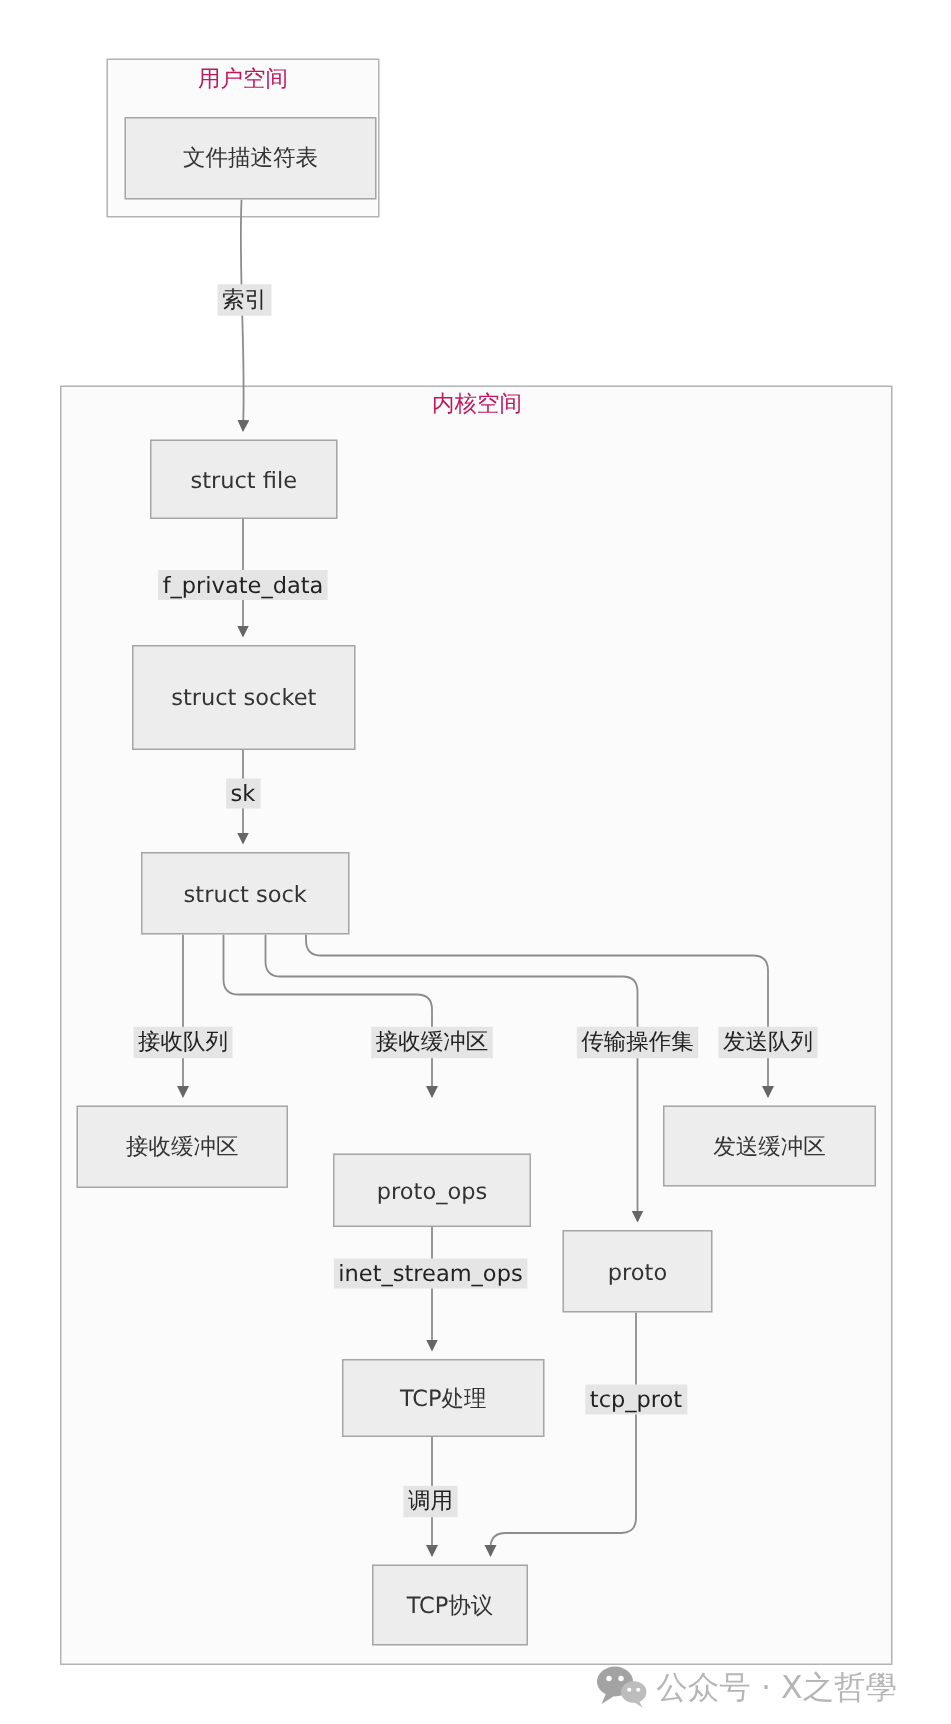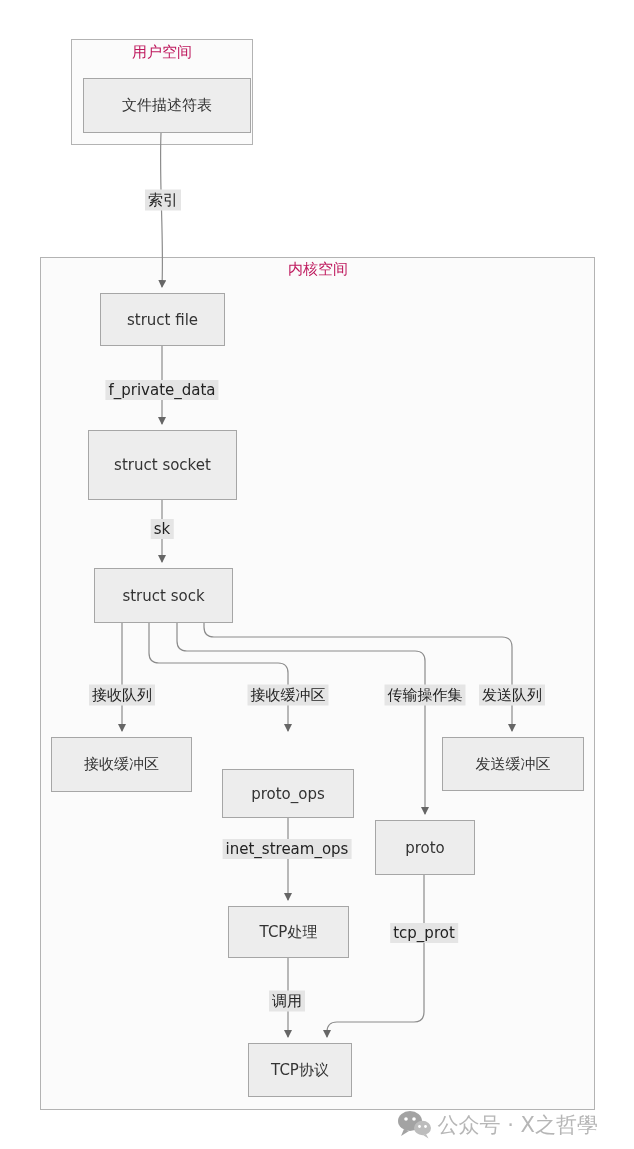--- a/index.html
+++ b/index.html
@@ -72,21 +72,21 @@
   <div class="node" style="left:94px;top:568px;width:139px;height:55px;">struct sock</div>
 
   <div class="node" style="left:51px;top:737px;width:141px;height:55px;">接收缓冲区</div>
 
   <div class="node" style="left:222px;top:737px;width:132px;height:49px;margin-top:32px;">proto_ops</div>
 
   <div class="node" style="left:442px;top:737px;width:142px;height:54px;">发送缓冲区</div>
 
   <div class="node" style="left:375px;top:820px;width:100px;height:55px;text-align:right;">proto</div>
 
-  <div class="node" style="left:228px;top:906px;width:121px;height:52px;">TCP处理</div>
+  <div class="node" style="left:228px;top:906px;width:135px;height:52px;">TCP处理</div>
 
   <div class="node" style="left:248px;top:1043px;width:104px;height:54px;">TCP协议</div>
 
   <div class="edge-label" style="left:163px;top:200px;">索引</div>
 
   <div class="edge-label" style="left:162px;top:390px;">f_private_data</div>
 
   <div class="edge-label" style="left:162px;top:529px;">sk</div>
 
   <div class="edge-label" style="left:122px;top:695px;">接收队列</div>

